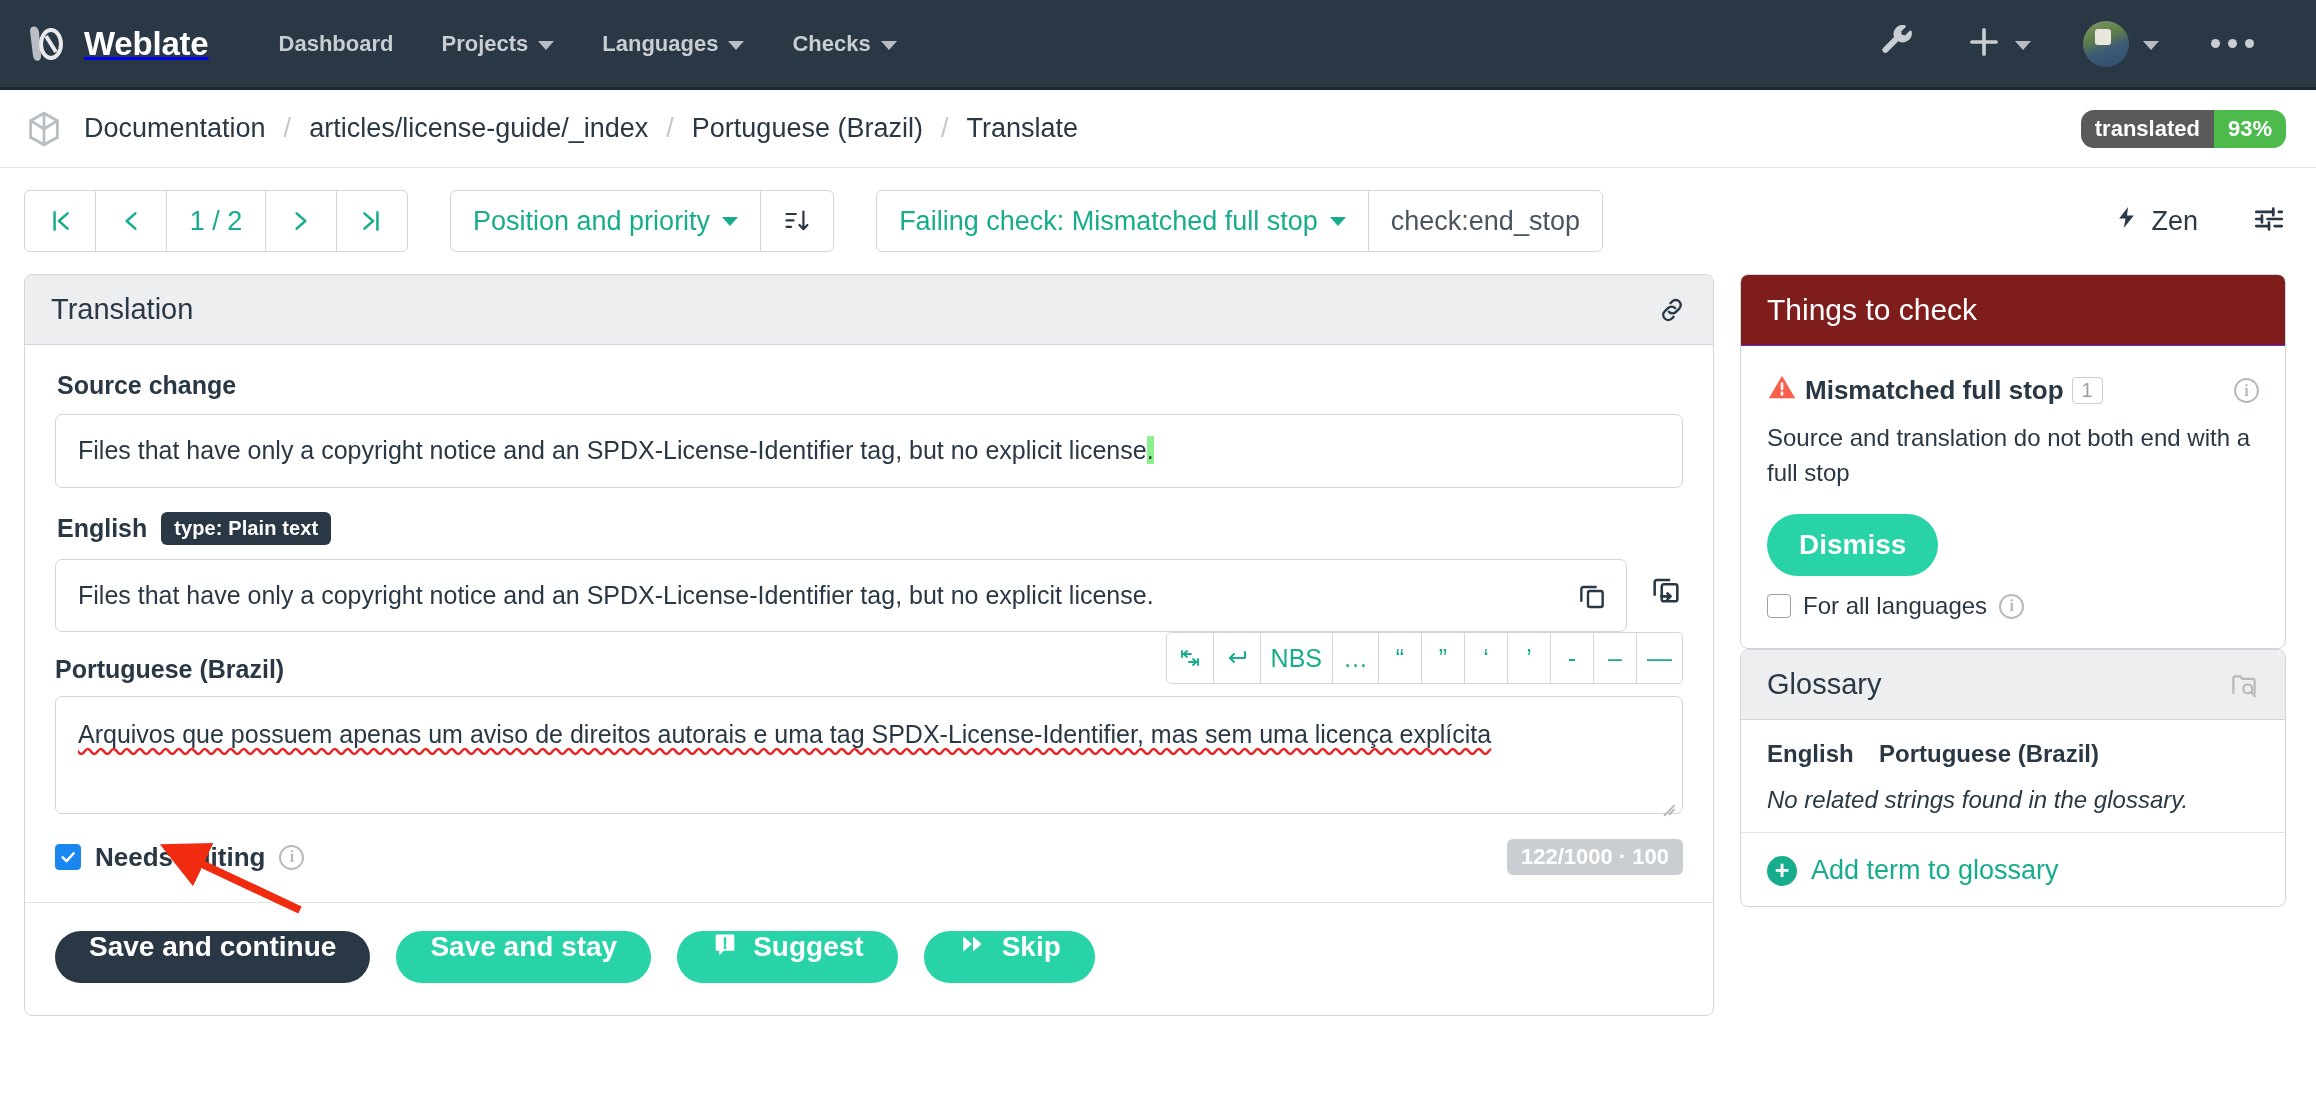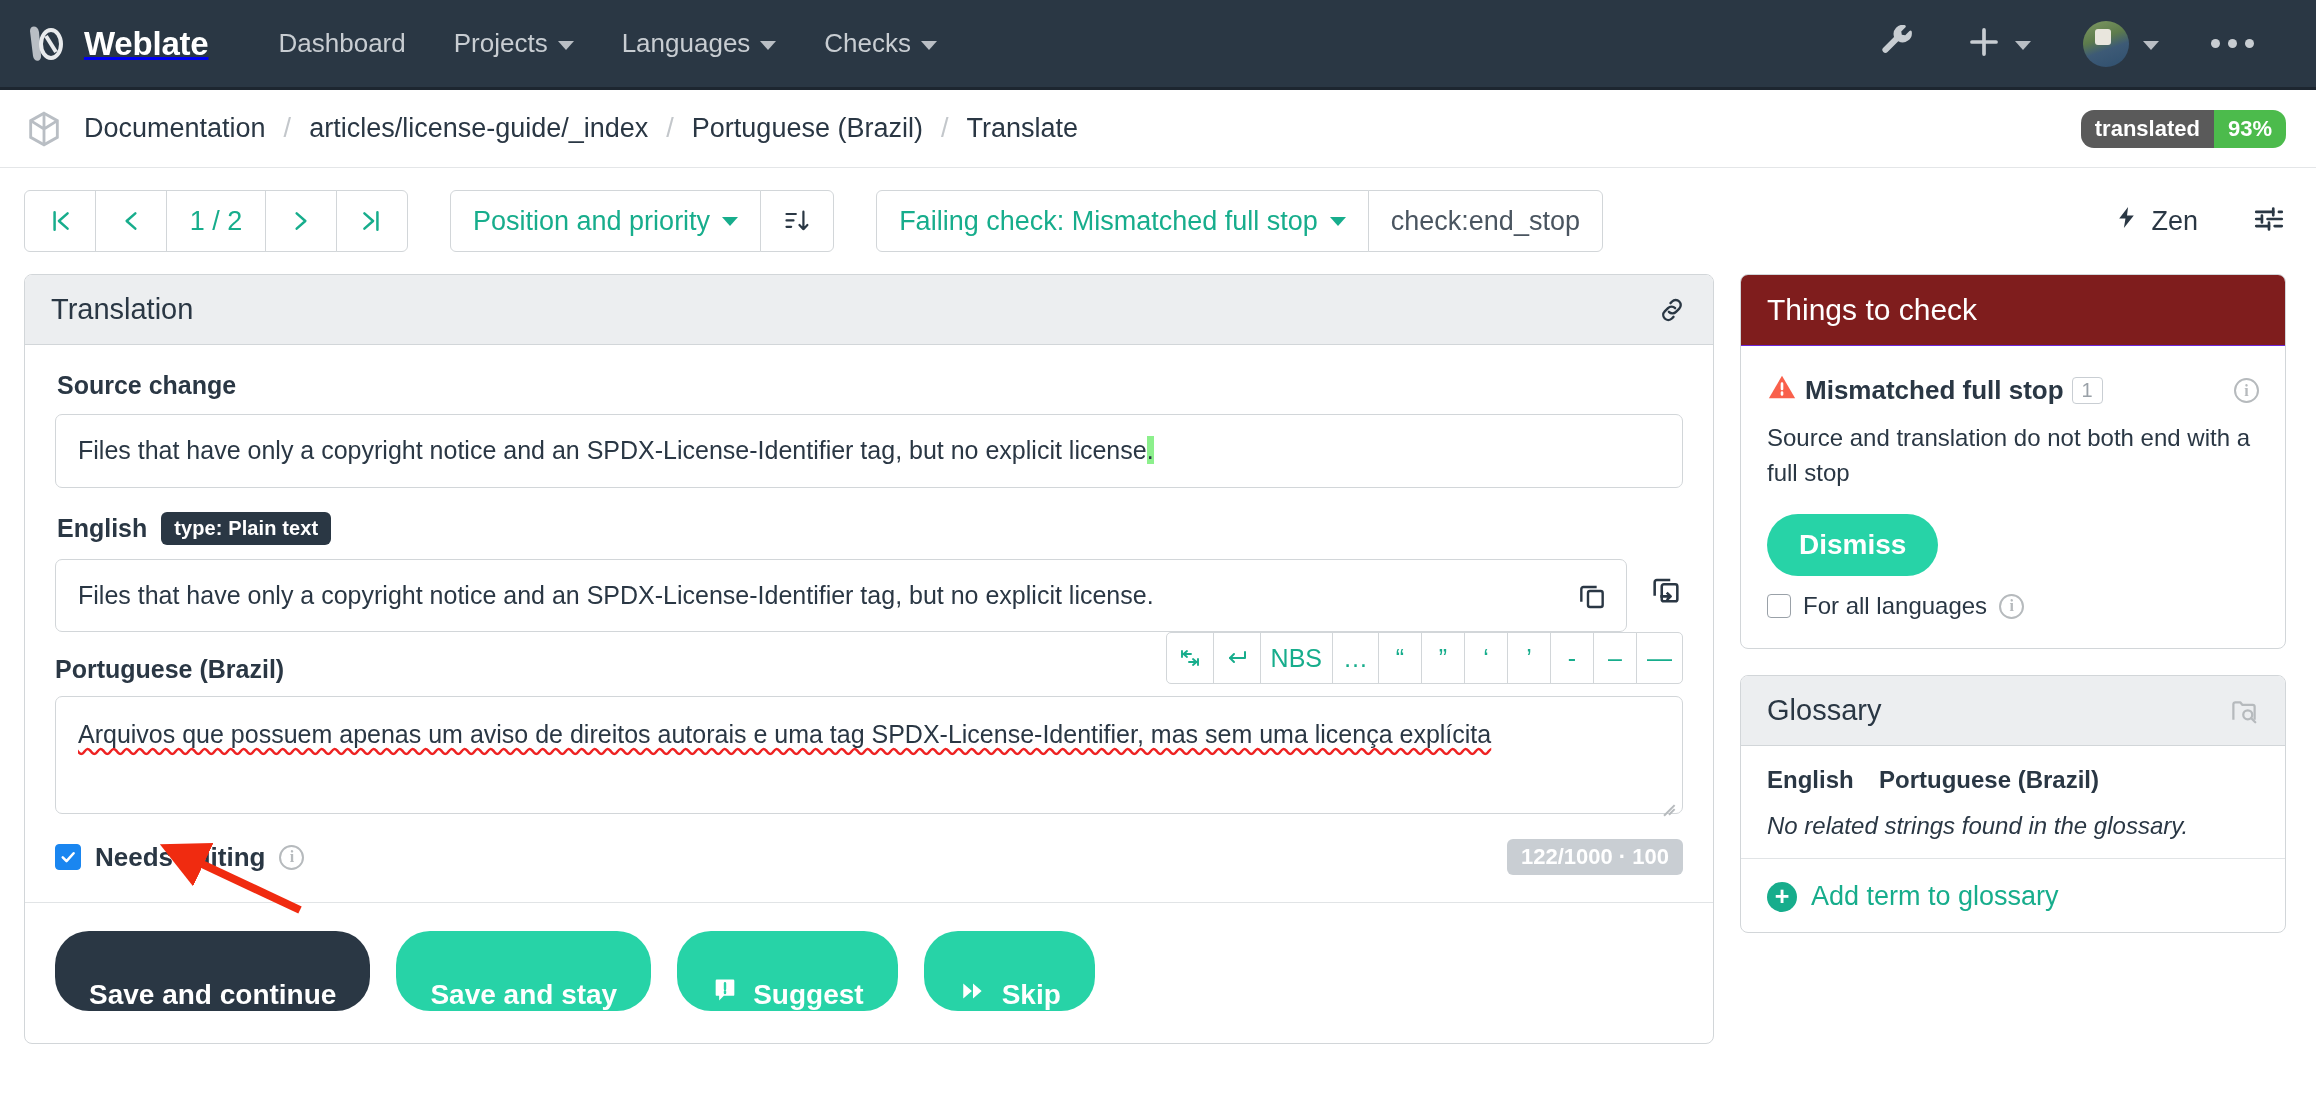--- a/index.html
+++ b/index.html
@@ -29,25 +29,26 @@
   .brand-logo { width: 46px; height: 46px; display:block; }
   .brand-name {
     color: #ffffff;
     font-size: 33px;
     font-weight: bold;
     letter-spacing: -0.2px;
   }
   .nav-items { display: flex; align-items: center; gap: 0; }
   .nav-item {
     color: #c8cdd2;
-    font-size: 26px;
+    font-size: 22px;
     padding: 0 24px;
     cursor: pointer;
     display: flex; align-items: center; gap: 10px;
     white-space: nowrap;
+    font-weight: bold;
   }
   .caret {
     width: 0; height: 0;
     border-left: 8px solid transparent;
     border-right: 8px solid transparent;
     border-top: 9px solid #b9bec4;
     display: inline-block;
     margin-top: 3px;
   }
   .nav-right { margin-left: auto; display: flex; align-items: center; gap: 0; }
@@ -271,22 +272,22 @@
   .actions-sep { border-top: 1px solid #e1e4e6; margin-top: 22px; }
   .actions {
     display: flex; gap: 26px;
     padding: 28px 30px 32px 30px;
   }
   .abtn {
     border: none; border-radius: 34px;
     font-size: 28px; font-weight: bold;
     color: #ffffff;
     padding: 0 34px;
-    height: 80px;
-    display: flex; align-items: flex-end; justify-content: center; gap: 14px;
+    height: 52px;
+    display: flex; align-items: flex-start; justify-content: center; gap: 14px;
     cursor: pointer;
     font-family: "Liberation Sans", sans-serif;
   }
   .abtn.dark { background: #2a3744; }
   .abtn.green { background: #27d3a7; }
 
   
   .panel.danger > .panel-head {
     background: #7f1d1d;
     border-bottom: 1px solid #6d28d9;
@@ -311,21 +312,21 @@
     background: #27d3a7; color: #fff; border: none;
     border-radius: 32px; font-size: 28px; font-weight: bold;
     padding: 0 32px; height: 62px; cursor: pointer;
     font-family: "Liberation Sans", sans-serif;
     margin-bottom: 16px;
     text-align: center;
   }
   .all-lang { display: flex; align-items: center; gap: 12px; font-size: 24px; cursor: pointer; }
   .all-lang .chkbox { width: 24px; height: 24px; }
 
-  .glossary-wrap { margin-top: 26px; }
+  .glossary-wrap { }
   .gl-head { font-size: 29px; }
   .gl-table { padding: 20px 26px 18px 26px; }
   .gl-cols { display: flex; font-size: 24px; font-weight: bold; margin-bottom: 18px; }
   .gl-cols .c1 { width: 112px; flex: 0 0 112px; }
   .gl-empty { font-size: 24px; font-style: italic; }
   .gl-foot { border-top: 1px solid #e1e4e6; padding: 22px 26px 20px 26px; }
   .add-term {
     display: flex; align-items: center; gap: 14px;
     color: #17ad8c; font-size: 27px; cursor: pointer; text-decoration: none;
   }

